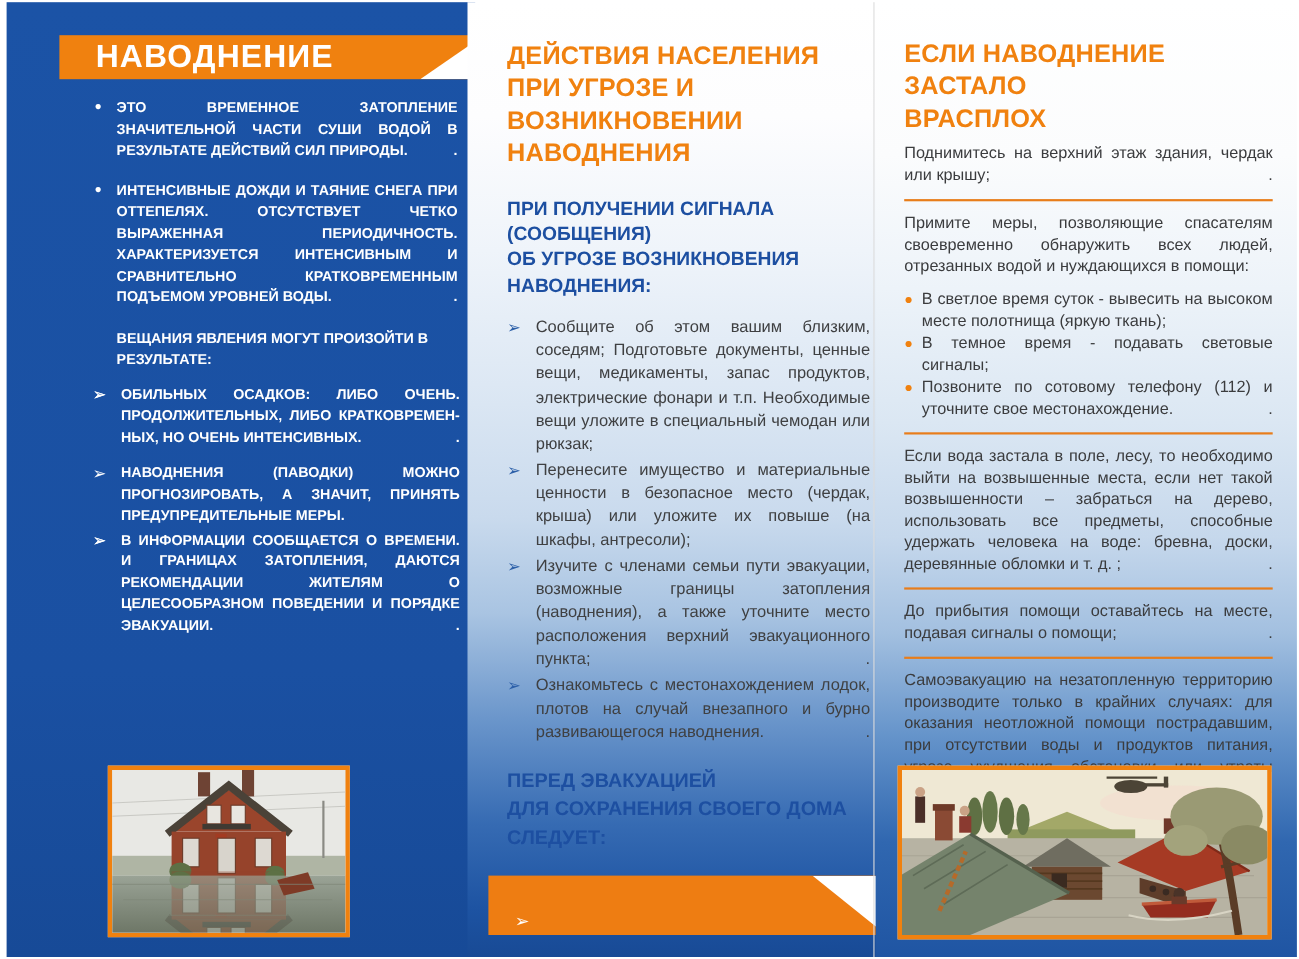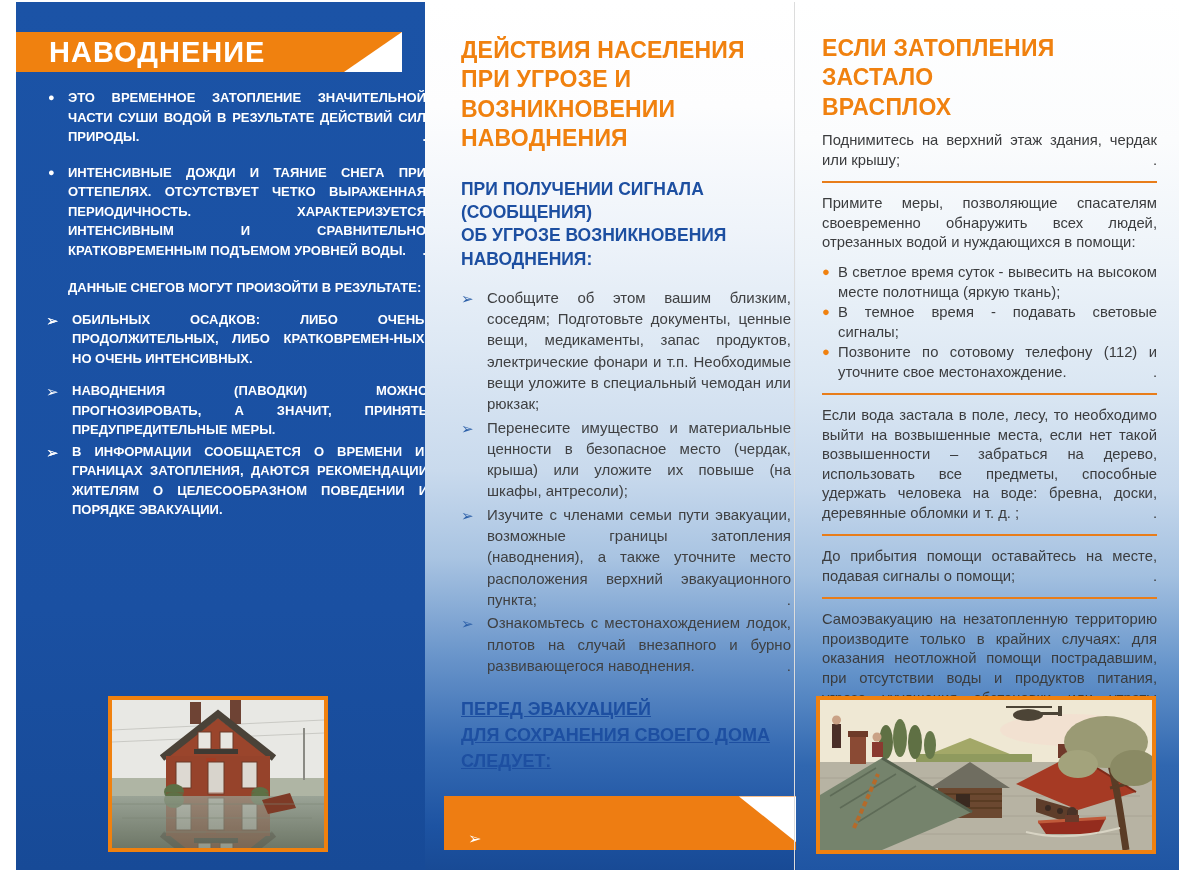--- a/index.html
+++ b/index.html
@@ -5,21 +5,21 @@
   html,body{margin:0;padding:0;background:#ffffff;}
   .page{
     position:relative;width:1181px;height:872px;margin:0 auto;
     background:#ffffff;overflow:hidden;
     font-family:"Liberation Sans","DejaVu Sans",sans-serif;
     outline:1px solid #d8d8d8;
   }
   .panel{position:absolute;top:2px;height:868px;overflow:hidden;box-sizing:border-box;}
 
   
-  .panel.left{left:16px;width:426px;background:linear-gradient(180deg,#1b53a6 0%,#1a50a2 70%,#174a97 100%);}
+  .panel.left{left:6px;width:426px;background:linear-gradient(180deg,#1b53a6 0%,#1a50a2 70%,#174a97 100%);padding-left:48px;}
   .band{position:relative;margin-top:30px;width:386px;height:40px;background:#f0810f;}
   .band .band-text{display:block;color:#ffffff;font-weight:bold;font-size:29px;line-height:40px;letter-spacing:1px;}
   .band.b1 .band-text{padding-left:33px;}
   .band.b2{margin-top:14px;}
   .band.b2 .band-text{padding-left:80px;}
   .fold{position:absolute;right:0;bottom:0;width:58px;height:40px;background:#ffffff;
         clip-path:polygon(100% 0,100% 100%,0 100%);}
   .deflist{list-style:none;margin:16px 16px 0 30px;padding:0;}
   .deflist li{position:relative;padding-left:22px;color:#ffffff;font-weight:bold;font-size:13px;line-height:1.5;text-align:justify;}
   .disc{position:absolute;left:2px;top:1px;font-size:11px;color:#ffffff;}
@@ -34,21 +34,21 @@
   .photo svg,.illu svg{display:block;width:100%;height:100%;}
 
   
   .panel.middle{left:425px;width:390px;padding:34px 24px 0 36px;
     background:linear-gradient(180deg,#ffffff 0%,#fdfdfe 12%,#eff4fa 26%,#dde8f4 40%,#c9daed 54%,#a9c4e2 64%,#6b96cb 75%,#366bb3 86%,#1d53a2 95%,#184a95 100%);}
   .otitle{margin:0;color:#f0810f;font-weight:bold;font-size:23px;line-height:1.28;letter-spacing:0.2px;white-space:pre-line;}
   .btitle{margin:24px 0 0 0;color:#1d4fa1;font-weight:bold;font-size:17.5px;line-height:1.33;white-space:pre-line;}
   .mbullets{list-style:none;margin:16px 0 0 0;padding:0;}
   .mbullets li{position:relative;padding-left:26px;margin-bottom:2px;color:#3f4042;font-size:15px;line-height:1.42;text-align:justify;}
   .m-arrow{position:absolute;left:0;top:1px;color:#2b5fa8;font-size:15px;}
-  .btitle.second{margin-top:20px;font-size:18px;line-height:1.45;text-decoration:underline;}
+  .btitle.second{margin-top:20px;font-size:18px;line-height:1.45;}
   .obox{position:relative;margin:22px 0 0 -17px;width:355px;box-sizing:border-box;
         background:#ee7d12;padding:28px 22px 26px 24px;}
   .fold2{position:absolute;top:0;right:0;width:60px;height:48px;background:#ffffff;
          clip-path:polygon(0 0,100% 0,100% 100%);}
   .obox-list{list-style:none;margin:0;padding:0;}
   .obox-list li{position:relative;padding-left:30px;color:#ffffff;font-weight:bold;font-size:16.5px;line-height:1.58;}
   .obox-list .arrow-i{top:2px;font-size:16px;}
 
   
   .crease{position:absolute;left:794px;top:2px;width:1px;height:868px;background:#dcdcdc;}
@@ -78,21 +78,21 @@
     <ul class="deflist">
       <li>
         <span class="disc">●</span><span>ЭТО ВРЕМЕННОЕ ЗАТОПЛЕНИЕ ЗНАЧИТЕЛЬНОЙ ЧАСТИ СУШИ ВОДОЙ В РЕЗУЛЬТАТЕ ДЕЙСТВИЙ СИЛ ПРИРОДЫ.</span><span class="enddot">.</span>
       </li>
     </ul>
     <ul class="deflist">
       <li>
         <span class="disc">●</span><span>ИНТЕНСИВНЫЕ ДОЖДИ И ТАЯНИЕ СНЕГА ПРИ ОТТЕПЕЛЯХ. ОТСУТСТВУЕТ ЧЕТКО ВЫРАЖЕННАЯ ПЕРИОДИЧНОСТЬ. ХАРАКТЕРИЗУЕТСЯ ИНТЕНСИВНЫМ И СРАВНИТЕЛЬНО КРАТКОВРЕМЕННЫМ ПОДЪЕМОМ УРОВНЕЙ ВОДЫ.</span><span class="enddot">.</span>
       </li>
     </ul>
-    <p class="lead">ДАННЫЕ СНЕГОВ МОГУТ ПРОИЗОЙТИ В РЕЗУЛЬТАТЕ:</p>
+    <p class="lead">ВЕЩАНИЯ ЯВЛЕНИЯ МОГУТ ПРОИЗОЙТИ В РЕЗУЛЬТАТЕ:</p>
     <ul class="arrows">
 
         <li>
           <span class="arrow-i">➢</span><span class="enddot">.</span>
         </li>
 
         <li>
           <span class="arrow-i">➢</span><span>ОБИЛЬНЫХ ОСАДКОВ: ЛИБО ОЧЕНЬ ПРОДОЛЖИТЕЛЬНЫХ, ЛИБО КРАТКОВРЕМЕН-НЫХ, НО ОЧЕНЬ ИНТЕНСИВНЫХ.</span><span class="enddot">.</span>
         </li>
 
@@ -179,21 +179,21 @@
             <span class="arrow-i">➢</span>
           </li>
 
         </ul>
     </div>
   </section>
 
   <div class="crease"></div>
 
   <section class="panel right">
-    <h1 class="otitle">ЕСЛИ ЗАТОПЛЕНИЯ ЗАСТАЛО
+    <h1 class="otitle">ЕСЛИ НАВОДНЕНИЕ ЗАСТАЛО
 ВРАСПЛОХ</h1>
     <p class="rp first"><span>Поднимитесь на верхний этаж здания, чердак или крышу;</span><span class="enddot">.</span></p>
     <hr class="rule">
     <p class="rp"><span>Примите меры, позволяющие спасателям своевременно обнаружить всех людей, отрезанных водой  и нуждающихся в помощи:</span></p>
     <ul class="rbullets">
 
         <li>
           <span class="o-disc">●</span><span>В светлое время суток - вывесить на высоком месте полотнища (яркую ткань);</span><span class="enddot"></span>
         </li>
 

